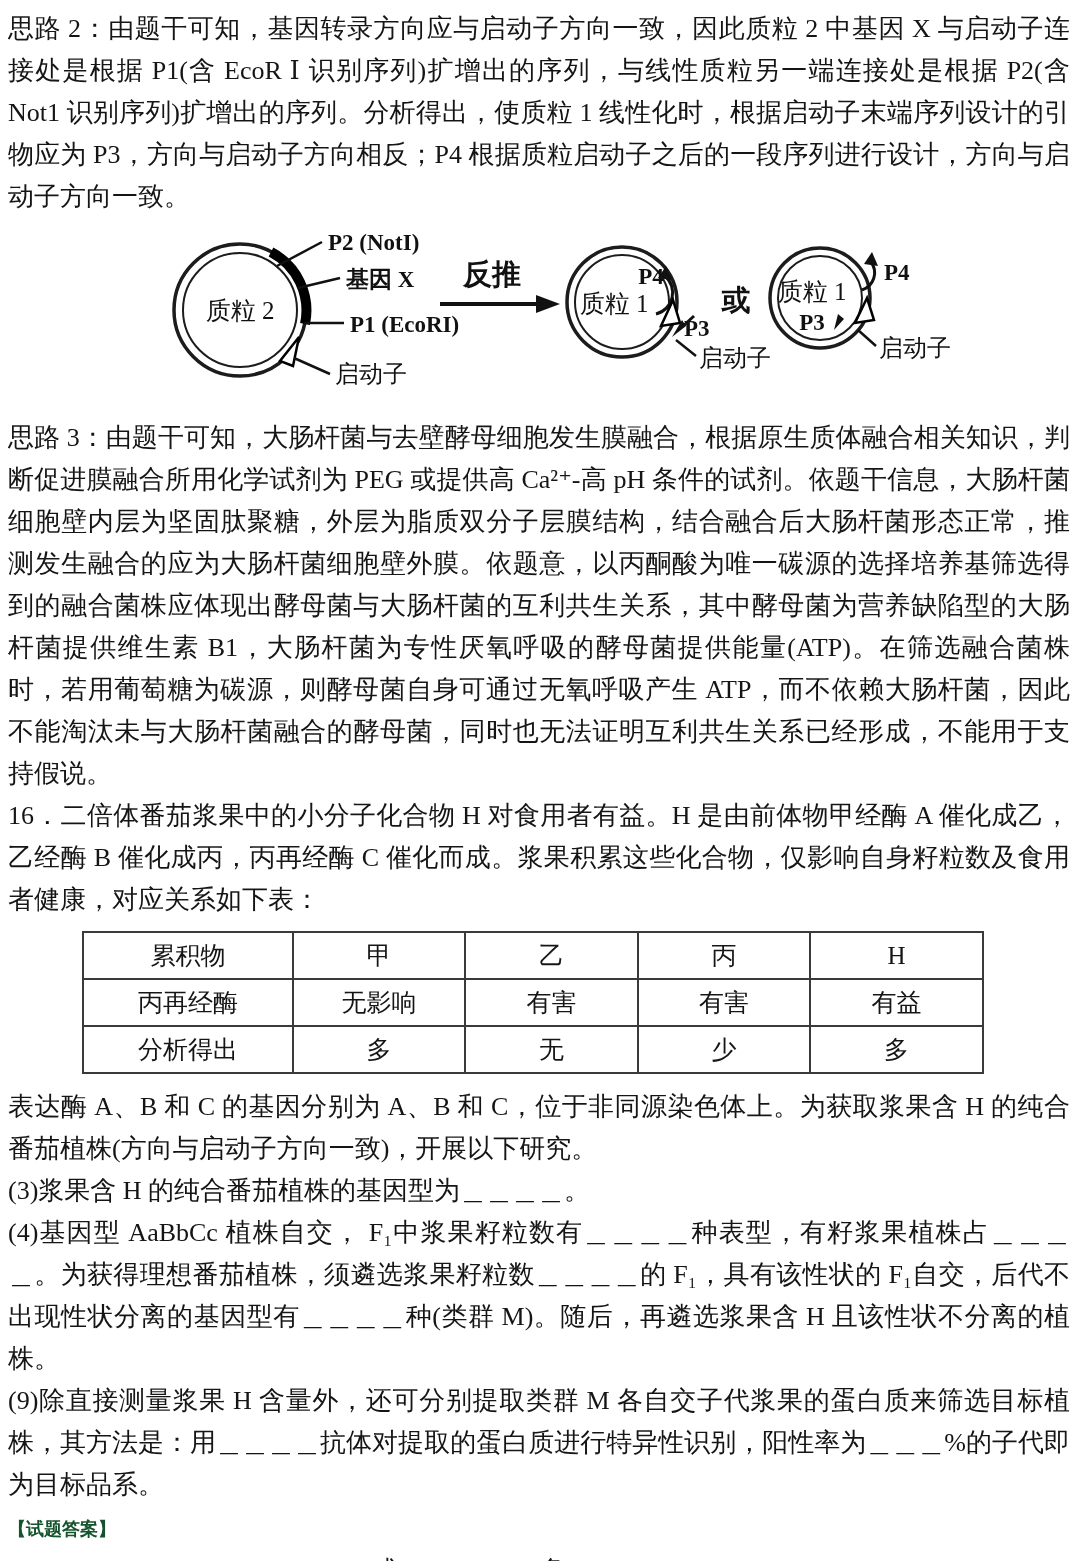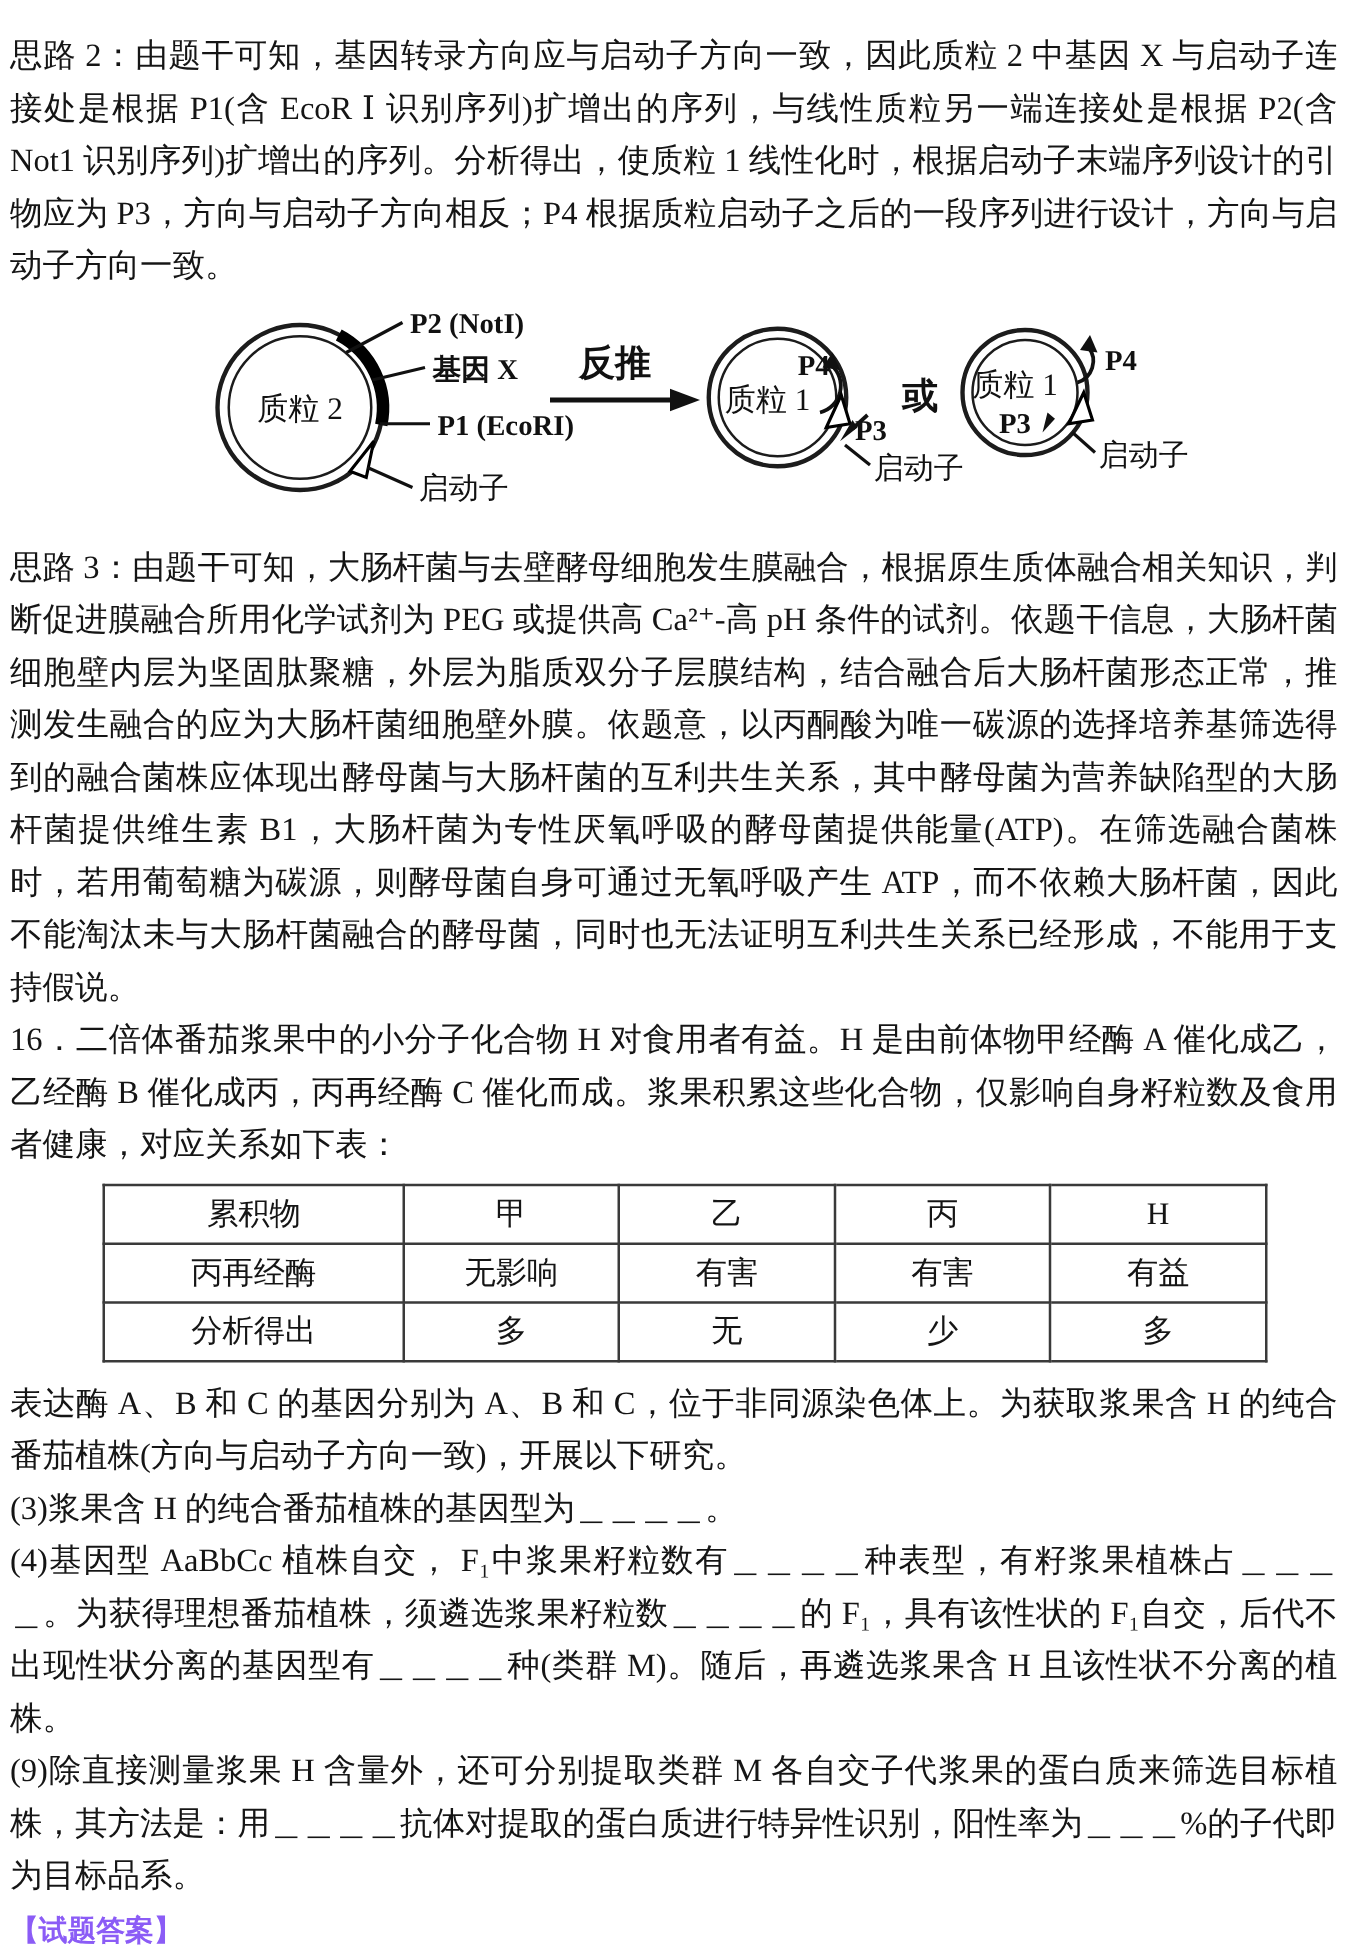--- a/index.html
+++ b/index.html
@@ -2,21 +2,21 @@
 <html><head>
 <meta charset="utf-8">
 <style>
   * { box-sizing: border-box; }
   html, body { margin: 0; padding: 0; background: #ffffff; }
   .page {
     width: 1080px;
     height: 1561px;
     overflow: hidden;
     background: #fff;
-    padding: 24px 10px 0 8px;
+    padding: 8px 10px 0 8px;
     font-family: "Liberation Serif", "DejaVu Serif", serif;
     font-size: 26px;
     line-height: 42px;
     color: #151515;
   }
   p.para { margin: 0; text-align: justify; }
   p.line { margin: 0; text-align: left; white-space: pre-wrap; }
   .diagram-wrap { margin: 6px 0 6px 36px; }
   svg text { font-family: "Liberation Serif", "DejaVu Serif", serif; fill: #111; }
   svg .lbl-b { font-weight: bold; font-size: 23px; }
@@ -33,22 +33,22 @@
     border: 2px solid #3a3a3a;
     height: 47px;
     text-align: center;
     vertical-align: middle;
     font-size: 25px;
     padding: 0;
   }
   .red-heading {
     margin: 2px 0 0 0;
     font-weight: bold;
-    font-size: 23px;
-    color: #8b5cf6;
+    font-size: 18px;
+    color: #14532d;
   }
 </style>
 </head>
 <body>
 
 <div class="page">
 
   <p class="para">思路 2：由题干可知，基因转录方向应与启动子方向一致，因此质粒 2 中基因 X 与启动子连接处是根据 P1(含 EcoR Ⅰ 识别序列)扩增出的序列，与线性质粒另一端连接处是根据 P2(含 Not1 识别序列)扩增出的序列。分析得出，使质粒 1 线性化时，根据启动子末端序列设计的引物应为 P3，方向与启动子方向相反；P4 根据质粒启动子之后的一段序列进行设计，方向与启动子方向一致。</p>
 
   <div class="diagram-wrap">
@@ -101,21 +101,21 @@
     </svg>
   </div>
 
   <p class="para">思路 3：由题干可知，大肠杆菌与去壁酵母细胞发生膜融合，根据原生质体融合相关知识，判断促进膜融合所用化学试剂为 PEG 或提供高 Ca²⁺-高 pH 条件的试剂。依题干信息，大肠杆菌细胞壁内层为坚固肽聚糖，外层为脂质双分子层膜结构，结合融合后大肠杆菌形态正常，推测发生融合的应为大肠杆菌细胞壁外膜。依题意，以丙酮酸为唯一碳源的选择培养基筛选得到的融合菌株应体现出酵母菌与大肠杆菌的互利共生关系，其中酵母菌为营养缺陷型的大肠杆菌提供维生素 B1，大肠杆菌为专性厌氧呼吸的酵母菌提供能量(ATP)。在筛选融合菌株时，若用葡萄糖为碳源，则酵母菌自身可通过无氧呼吸产生 ATP，而不依赖大肠杆菌，因此不能淘汰未与大肠杆菌融合的酵母菌，同时也无法证明互利共生关系已经形成，不能用于支持假说。</p>
 
   <p class="para">16．二倍体番茄浆果中的小分子化合物 H 对食用者有益。H 是由前体物甲经酶 A 催化成乙，乙经酶 B 催化成丙，丙再经酶 C 催化而成。浆果积累这些化合物，仅影响自身籽粒数及食用者健康，对应关系如下表：</p>
 
   <table class="acc">
     <tbody>
       <tr>
-        <td style="width:240px">累积物</td>
+        <td style="width:210px">累积物</td>
         <td style="width:172px">甲</td>
         <td style="width:173px">乙</td>
         <td style="width:172px">丙</td>
         <td style="width:173px">H</td>
       </tr>
       <tr>
         <td>丙再经酶</td>
         <td>无影响</td>
         <td>有害</td>
         <td>有害</td>

